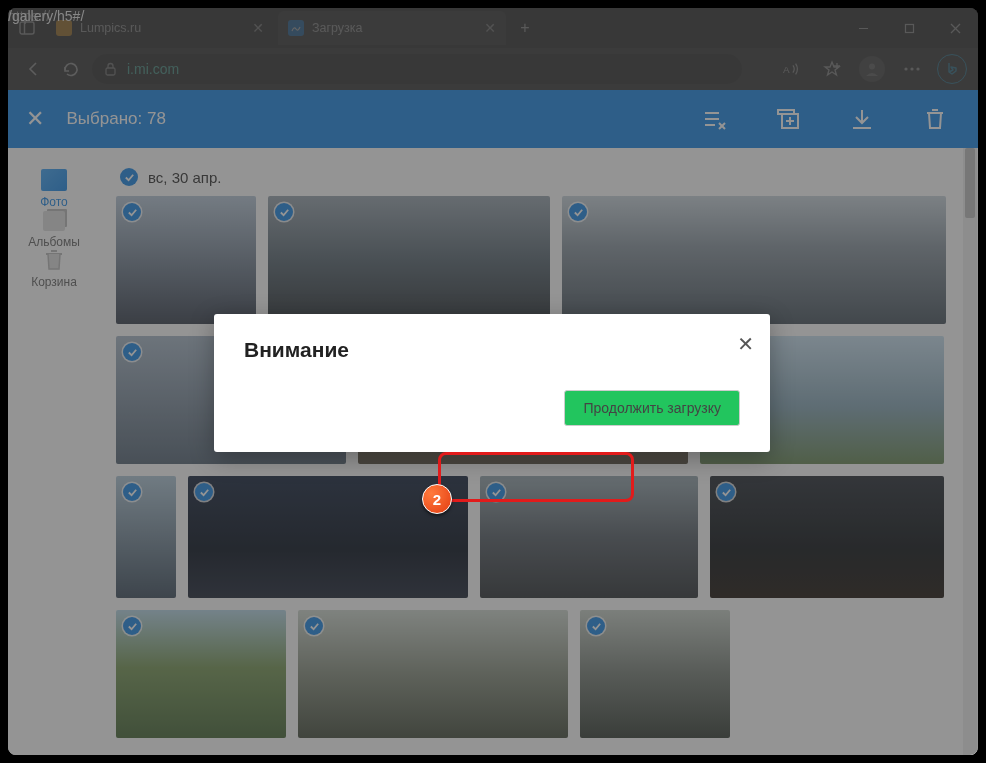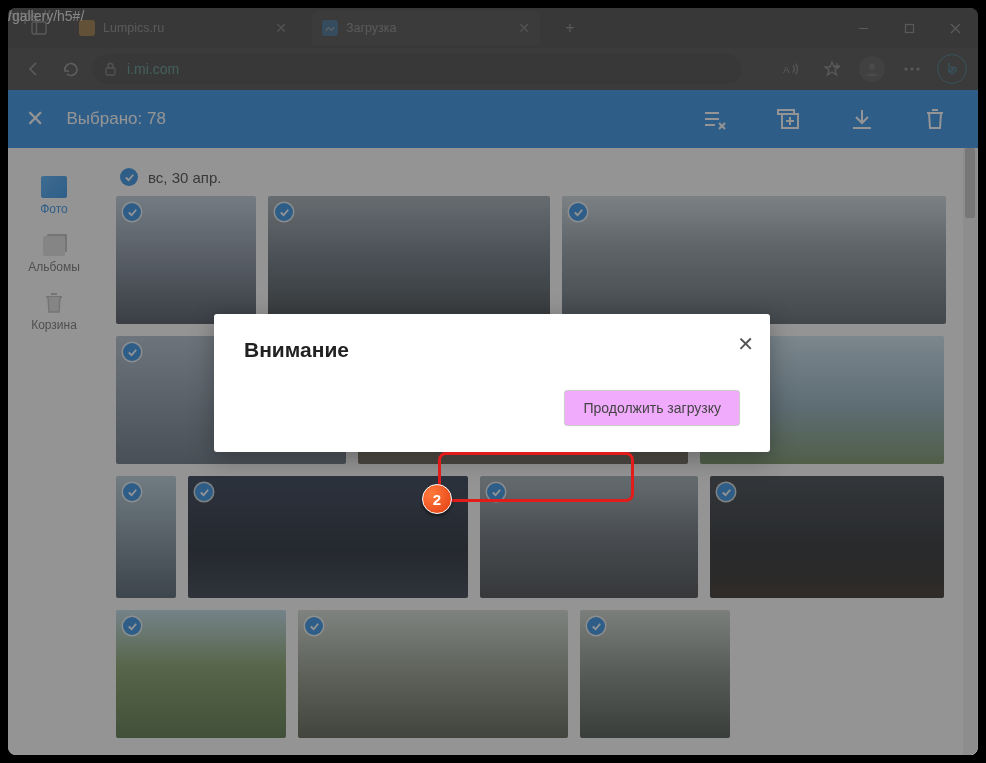--- a/index.html
+++ b/index.html
@@ -1,21 +1,21 @@
 <!DOCTYPE html>
 <html><head>
 <meta charset="utf-8">
 <style>
   * { box-sizing: border-box; margin: 0; padding: 0; font-family: "Segoe UI", Arial, sans-serif; }
   body { width: 986px; height: 763px; background: #000; overflow: hidden; }
   .frame { position: absolute; left: 8px; top: 8px; width: 970px; height: 747px; background: #2c2c2c; border-radius: 8px; overflow: hidden; }
 
   
   .titlebar { height: 40px; background: #2c2c2c; display: flex; align-items: stretch; }
-  .tab-area { display: flex; align-items: center; padding-left: 16px; gap: 15px; }
+  .tab-area { display: flex; align-items: center; padding-left: 4px; gap: 4px; }
   .win-tabs-icon { width: 30px; height: 40px; display: flex; align-items: center; justify-content: center; color: #ccc; }
   .tab { display: flex; align-items: center; height: 34px; padding: 0 10px; color: #ccc; font-size: 12.5px; width: 228px; border-radius: 6px 6px 0 0; position: relative; }
   .tab.active { background: #3b3b3b; }
   .tab .favicon { width: 16px; height: 16px; margin-right: 8px; border-radius: 3px; }
   .fav-lumpics { background: radial-gradient(circle,#f6a623 40%,#f6a623 41%); border-radius:50%; }
   .fav-gallery { background: #1e88e5; display:flex;align-items:center;justify-content:center; }
   .fav-gallery svg { width:10px;height:10px; }
   .tab .close { margin-left: auto; color:#aaa; font-size:14px; }
   .newtab { width: 30px; display:flex; align-items:center; justify-content:center; color:#ccc; font-size:16px;}
   .wincontrols { margin-left:auto; display:flex; }
@@ -38,21 +38,21 @@
 
   
   .page { position:absolute; inset:0; background:#fff; display:flex; flex-direction:column; }
   .bluebar { height:58px; background:#1e88e5; display:flex; align-items:center; color:#fff; padding:0 18px; }
   .bluebar .x { font-size:22px; margin-right:22px; }
   .bluebar .seltext { font-size:17px; }
   .bluebar .actions { margin-left:auto; display:flex; gap:50px; padding-right:14px; }
   .bluebar .actions div { display:flex; align-items:center; justify-content:center; }
 
   .body { flex:1; display:flex; overflow:hidden; position:relative; }
-  .sidebar { width:92px; padding-top:28px; display:flex; flex-direction:column; align-items:center; gap:18px; font-size:12px; color:#666; }
+  .sidebar { width:92px; padding-top:21px; display:flex; flex-direction:column; align-items:center; font-size:12px; color:#666; }
   .side-item { display:flex; flex-direction:column; align-items:center; gap:4px; }
   .side-item.active { color:#1e88e5; }
   .side-ico { width:26px; height:22px; border-radius:2px; }
   .ico-photo { background: linear-gradient(135deg,#42a5f5,#1e88e5); }
   .ico-album { background:#ddd; box-shadow: 3px -3px 0 -1px #bbb; width:22px;height:20px; margin-top:2px;}
   .ico-trash { width:22px; }
 
   .gallery { flex:1; padding: 16px 16px 16px 16px; overflow:auto; }
   .date-row { display:flex; align-items:center; gap:10px; margin:4px 0 10px 4px; color:#333; font-size:15px; }
   .chk { width:18px;height:18px;border-radius:50%;background:#1e88e5;display:flex;align-items:center;justify-content:center; flex-shrink:0;}
@@ -72,21 +72,21 @@
   
   .dim { position:absolute; inset:0; background:rgba(60,60,60,.55); }
 
   
   .modal { position:absolute; left:206px; top:224px; width:556px; background:#fff; border-radius:3px; box-shadow:0 6px 24px rgba(0,0,0,.3); padding: 24px 30px 26px 30px; }
   .modal h3 { font-size:21px; font-weight:600; color:#222; }
   .modal .mclose { position:absolute; right:16px; top:18px; font-size:20px; color:#555; }
   .modal p { margin-top:26px; font-size:14px; color:#555; line-height:1.5; }
   .modal p a { color:#1e88e5; text-decoration:none; }
   .modal .btns { display:flex; justify-content:flex-end; gap:14px; margin-top:28px; }
-  .btn { height:36px; padding:0 18px; border-radius:3px; font-size:14px; display:flex; align-items:center; border:1px solid #ccc; background:#f0abfc; color:#444; }
+  .btn { height:36px; padding:0 18px; border-radius:3px; font-size:14px; display:flex; align-items:center; border:1px solid #ccc; background:#22c55e; color:#444; }
   .btn.primary { background:#1e88e5; color:#fff; border-color:#1e88e5; }
 
   
   .anno-box { position:absolute; border:3px solid #e21b1b; border-radius:8px; pointer-events:none; }
   .anno-badge { position:absolute; width:30px;height:30px; border-radius:50%; background:radial-gradient(circle at 30% 30%, #ff7a3c, #e43d12); border:1.5px solid #fff; box-shadow:0 2px 3px rgba(0,0,0,.5); color:#fff; font-weight:bold; display:flex;align-items:center;justify-content:center; font-size:15px; }
 
   svg { display:block; }
 </style>
 </head>
 <body>

